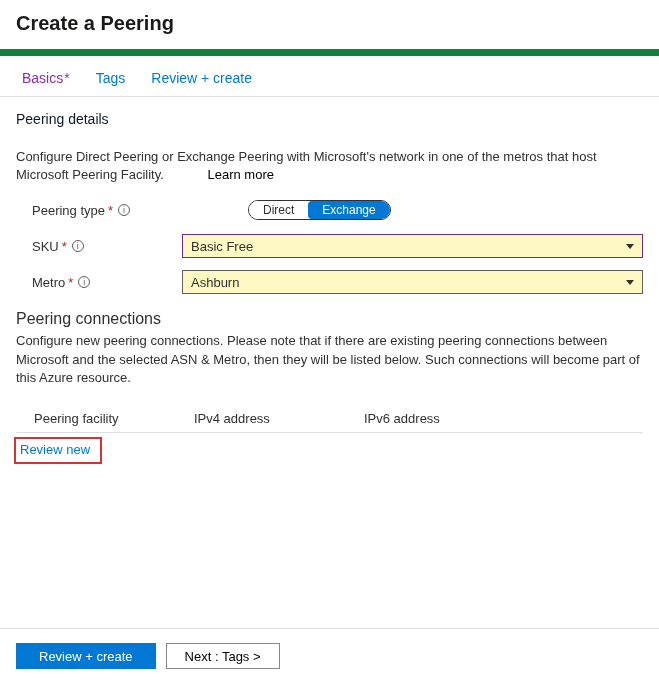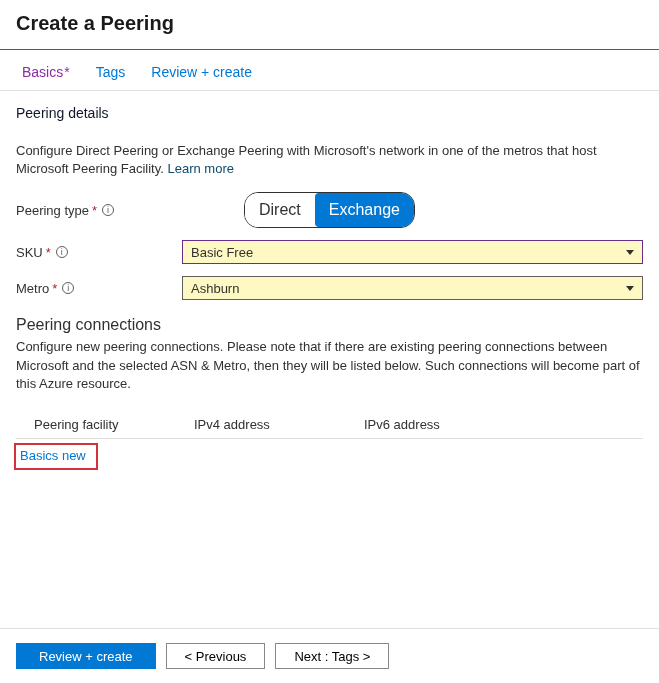--- a/index.html
+++ b/index.html
@@ -8,21 +8,21 @@
     font-size: 13px;
     color: #323130;
     background: #ffffff;
     width: 659px;
     height: 683px;
     padding: 0;
     position: relative;
   }
   .page-header {
     padding: 12px 16px 14px 16px;
-    border-bottom: 1px solid #15803d;
+    border-bottom: 7px solid #15803d;
   }
   .page-title {
     font-size: 20px;
     font-weight: 600;
     color: #1b1a19;
   }
   .tabs {
     display: flex;
     gap: 26px;
     padding: 14px 18px 0 22px;
@@ -50,56 +50,57 @@
     font-size: 14px;
     color: #0f172a;
     margin-bottom: 21px;
   }
   .section-desc {
     font-size: 13px;
     color: #323130;
     line-height: 1.4;
     margin-bottom: 14px;
   }
-  .section-desc a { color: #0c4a6e; text-decoration: none; }
+  .section-desc a { color: #000000; text-decoration: none; margin-left: 40px; }
   .form-row {
     display: flex;
     align-items: center;
     margin-bottom: 12px;
     min-height: 24px;
   }
   .form-label {
     width: 228px;
     font-size: 13px;
     color: #323130;
     display: flex;
     align-items: center;
     gap: 3px;
+    margin-left: 16px;
   }
   .req-star { color: #a4262c; }
   .info-icon {
     display: inline-flex;
     align-items: center;
     justify-content: center;
     width: 12px; height: 12px;
     border: 1px solid #605e5c;
     border-radius: 50%;
     font-size: 9px;
     line-height: 1;
     color: #605e5c;
     margin-left: 2px;
   }
   .form-control { flex: 0 0 395px; }
   .pill-group {
     display: inline-flex;
     border: 1px solid #323130;
     border-radius: 14px;
     overflow: hidden;
-    height: 36px;
-    font-size: 16px;
+    height: 20px;
+    font-size: 12px;
   }
   .pill {
     padding: 2px 14px;
     display: flex; align-items: center;
     cursor: pointer;
     background: #fff;
     color: #323130;
   }
   .pill.selected {
     background: #0078d4;
@@ -247,22 +248,21 @@
     <div class="conn-title">Peering connections</div>
     <div class="conn-desc">Configure new peering connections. Please note that if there are existing peering connections between Microsoft and the selected ASN &amp; Metro, then they will be listed below. Such connections will become part of this Azure resource.</div>
 
     <div class="table-header">
       <div class="col1">Peering facility</div>
       <div class="col2">IPv4 address</div>
       <div class="col3">IPv6 address</div>
     </div>
 
     <div class="create-new-wrap">
-      <a class="create-new" href="#">Basics new</a>
+      <a class="create-new" href="#">Review new</a>
     </div>
   </div>
 </div>
 
 <div class="footer">
   <button class="btn primary">Review + create</button>
-  <button class="btn">&lt; Previous</button>
   <button class="btn">Next : Tags &gt;</button>
 </div>
 
 </body></html>

